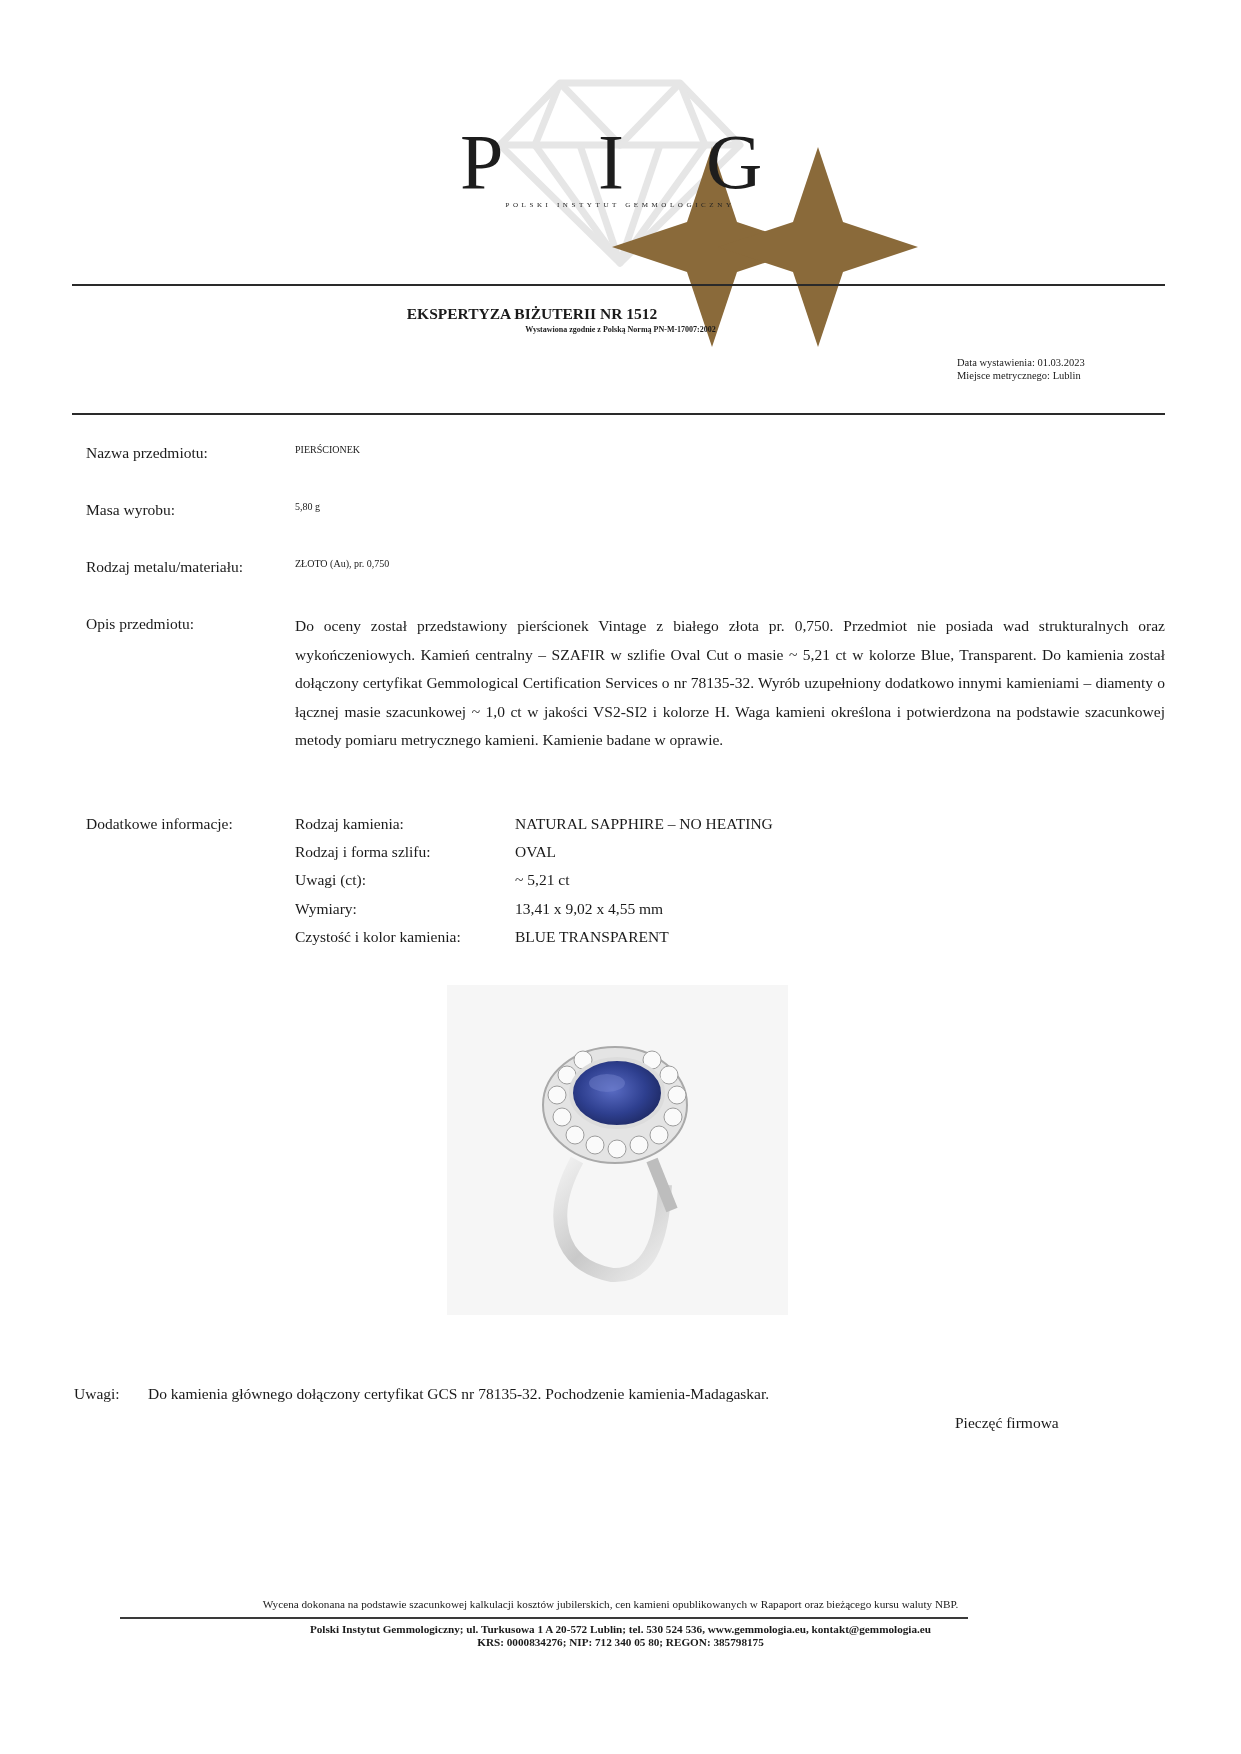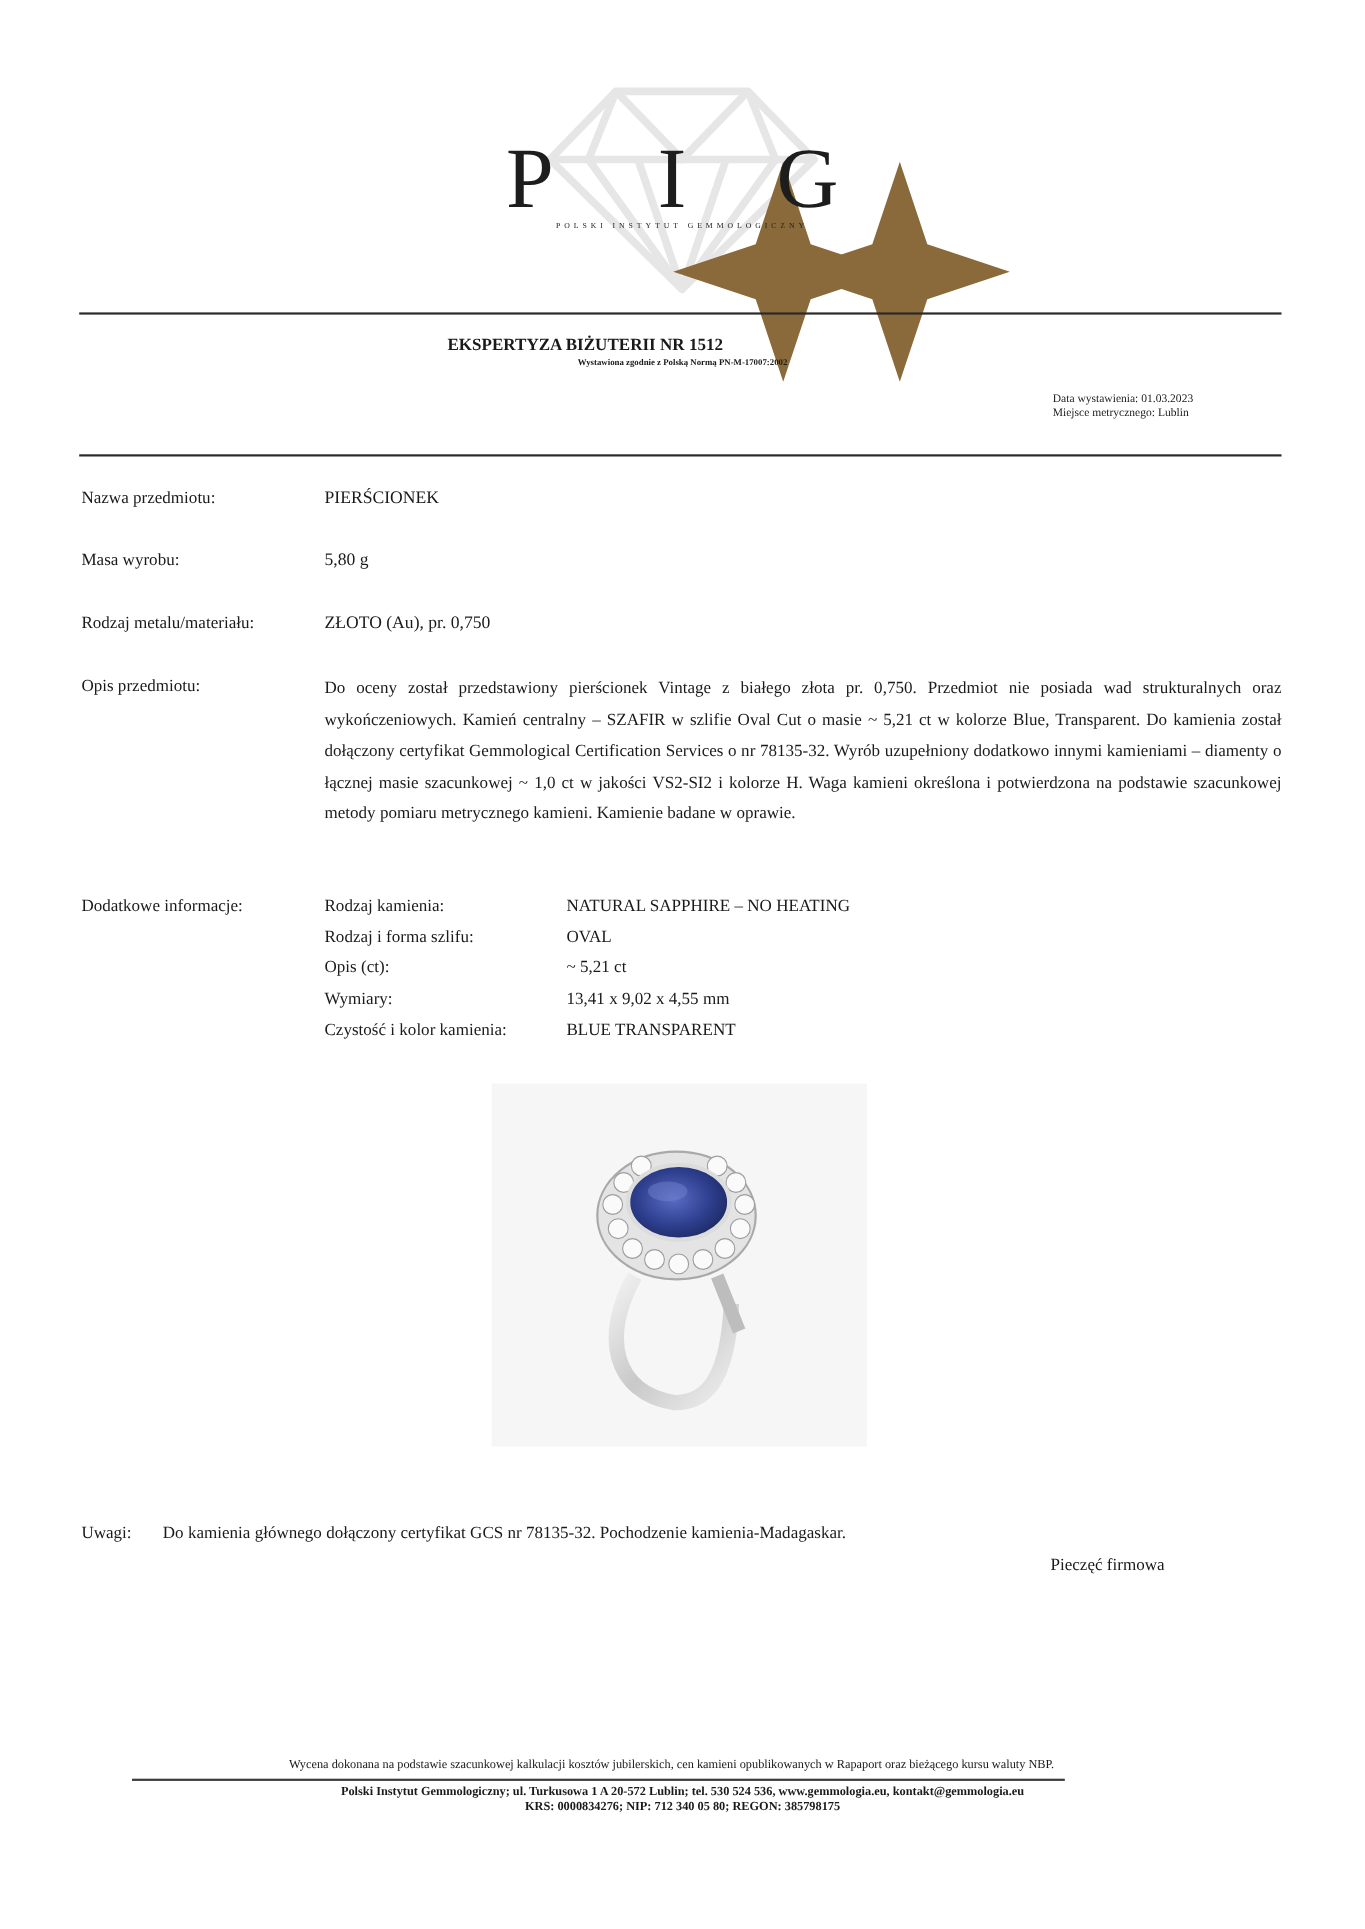--- a/index.html
+++ b/index.html
@@ -15,22 +15,22 @@
     .logo-star { position: absolute; top: 72px; width: 22px; height: 22px; }
     .logo-tag { position: absolute; top: 126px; left: 40px; width: 280px; text-align: center; font-family: "Liberation Serif", serif; font-size: 7px; letter-spacing: 3.6px; color: #222; white-space: nowrap; }
 
     .rule { left: 72px; width: 1093px; height: 2px; background: #2a2a2a; }
 
     #title { left: 0; width: 1064px; top: 305px; text-align: center; font-weight: bold; font-size: 15.5px; }
     #subtitle { left: 0; width: 1241px; top: 325px; text-align: center; font-weight: bold; font-size: 8px; }
 
     #issue-meta { left: 957px; top: 356px; font-size: 10.5px; line-height: 13px; }
 
-    .label { font-size: 15.5px; }
-    .value { font-size: 16px; }
+    .label { font-size: 15.5px; margin-left: 12px; }
+    .value { font-size: 10px; }
 
     #description { left: 295px; top: 612px; width: 870px; font-size: 15.5px; line-height: 28.5px; text-align: justify; text-align-last: left; }
 
     .extra-label { left: 295px; font-size: 15.5px; }
     .extra-value { left: 515px; font-size: 15.5px; }
 
     #ring-photo { left: 447px; top: 985px; width: 341px; height: 330px; background: #f6f6f6; }
 
     #remarks-label { left: 74px; top: 1385px; font-size: 15.5px; }
     #remarks-text { left: 148px; top: 1385px; font-size: 15.5px; }
@@ -91,21 +91,21 @@
 <div id="description" class="abs">Do oceny został przedstawiony pierścionek Vintage z białego złota pr. 0,750. Przedmiot nie posiada wad strukturalnych oraz wykończeniowych. Kamień centralny – SZAFIR  w szlifie Oval Cut o masie ~ 5,21 ct w kolorze Blue, Transparent. Do kamienia został dołączony certyfikat Gemmological Certification Services o nr 78135-32. Wyrób uzupełniony dodatkowo innymi kamieniami – diamenty o łącznej masie szacunkowej ~ 1,0 ct w jakości VS2-SI2 i kolorze H. Waga kamieni określona i potwierdzona na podstawie szacunkowej metody pomiaru metrycznego kamieni. Kamienie badane w oprawie.</div>
 
 <div class="abs label" style="left:74px; top:815px;">Dodatkowe informacje:</div>
 
 <div class="abs extra-label" style="top:815px;">Rodzaj kamienia:</div>
 <div class="abs extra-value" style="top:815px;">NATURAL SAPPHIRE – NO HEATING</div>
 
 <div class="abs extra-label" style="top:843px;">Rodzaj i forma szlifu:</div>
 <div class="abs extra-value" style="top:843px;">OVAL</div>
 
-<div class="abs extra-label" style="top:871px;">Opis (ct):</div>
+<div class="abs extra-label" style="top:871px;">Uwagi (ct):</div>
 <div class="abs extra-value" style="top:871px;">~ 5,21 ct</div>
 
 <div class="abs extra-label" style="top:900px;">Wymiary:</div>
 <div class="abs extra-value" style="top:900px;">13,41 x 9,02 x 4,55 mm</div>
 
 <div class="abs extra-label" style="top:928px;">Czystość i kolor kamienia:</div>
 <div class="abs extra-value" style="top:928px;">BLUE TRANSPARENT</div>
 
 <div id="ring-photo" class="abs">
   <svg viewBox="0 0 341 330" width="341" height="330">

